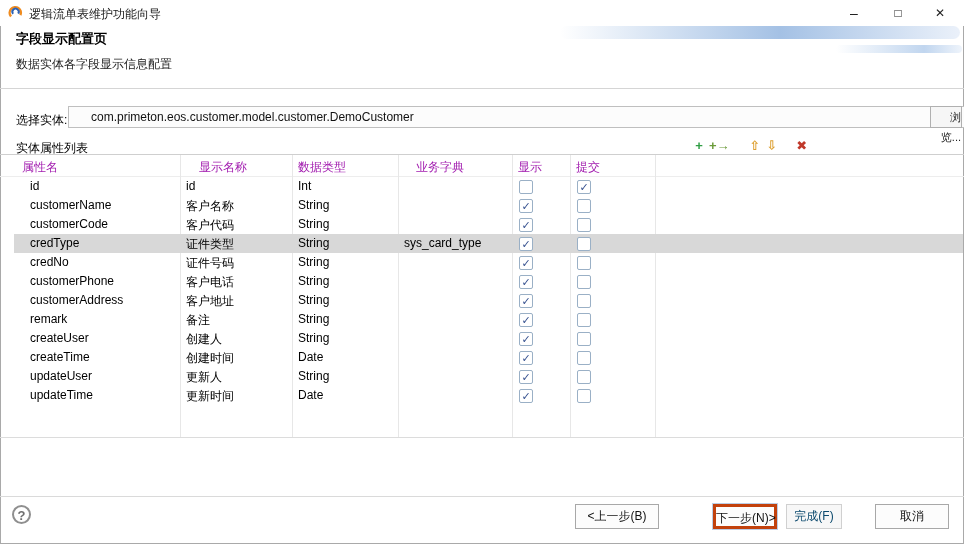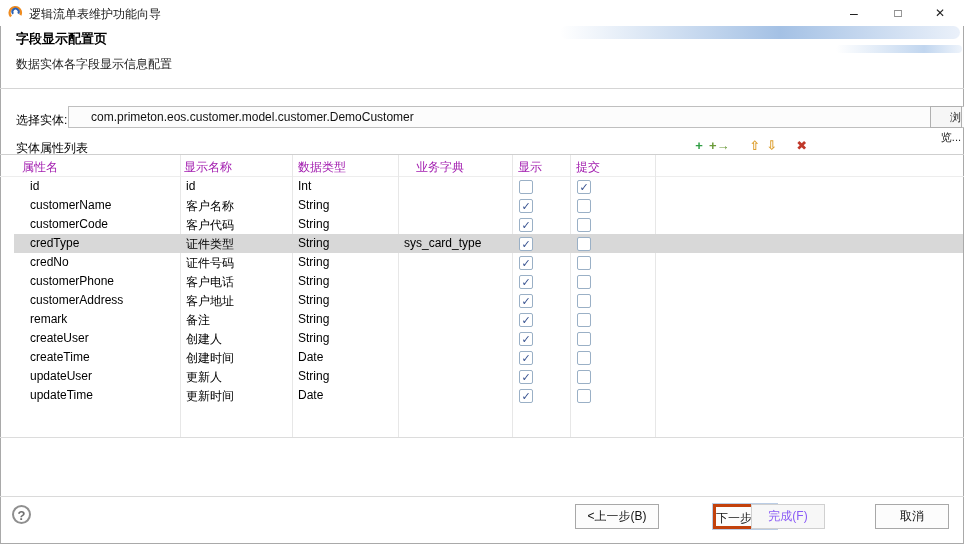--- a/index.html
+++ b/index.html
@@ -38,38 +38,38 @@
   .tb-icon:first-child{margin-left:0}
   .tb-icon:nth-child(3){margin-left:18px}
   .tb-icon:nth-child(5){margin-left:16px}
   
   .tbl-top{position:absolute;left:0;right:0;top:154px;height:1px;background:#cfcfcf}
   .thead-sep{position:absolute;left:0;right:0;top:176px;height:1px;background:#ededed}
   .tbl-bottom{position:absolute;left:0;right:0;top:437px;height:1px;background:#dcdcdc}
   .vline{position:absolute;top:155px;height:282px;width:1px;background:#e7e7e7}
   .vl1{left:180px}.vl2{left:292px}.vl3{left:398px}.vl4{left:512px}.vl5{left:570px}.vl6{left:655px}
   .th{position:absolute;top:159px;font-size:12px;color:#a21caf;white-space:nowrap}
-  .th-name{left:22px}.th-display{left:184px}.th-type{left:298px}.th-dict{left:416px}.th-show{left:518px}.th-submit{left:576px}
+  .th-name{left:22px}.th-display{left:199px}.th-type{left:298px}.th-dict{left:416px}.th-show{left:518px}.th-submit{left:576px}
   .table-rows{position:absolute;left:14px;right:1px;top:177px}
   .trow{position:relative;height:19px;font-size:12px;color:#000}
   .trow.selected{background:#d8d8d8}
   .cell{position:absolute;top:2px;white-space:nowrap}
   .c-name{left:16px}.c-display{left:172px}.c-type{left:284px}.c-dict{left:390px}
   .cb{position:absolute;top:3px;width:12px;height:12px;box-sizing:content-box;border:1px solid #9ab0c6;background:#fff;
     border-radius:2px;font-size:11px;line-height:12px;text-align:center;color:#35508f;cursor:default}
   .c-show{left:505px}.c-submit{left:563px}
   
   .footer-sep{position:absolute;left:0;right:0;top:496px;height:1px;background:#dadada}
   .help-btn{position:absolute;left:12px;top:505px;width:19px;height:19px;border:2px solid #8f8f8f;border-radius:50%;
     color:#6e6e6e;font-size:13px;font-weight:bold;text-align:center;line-height:18px;box-sizing:border-box;cursor:default}
   .btn{position:absolute;top:504px;height:25px;box-sizing:border-box;border:1px solid #a8a8a8;background:#fcfcfc;
     font-size:12px;text-align:center;line-height:22px;color:#111;cursor:default;white-space:nowrap}
   .btn-back{left:575px;width:84px}
   .btn-next{left:713px;width:64px;border:3px solid #c2410c;box-shadow:0 0 0 1px rgba(61,111,181,0.35)}
-  .btn-finish{left:751px;width:74px;color:#8b5cf6;border-color:#d0d0d0;background:#f7f7f7}
+  .btn-finish{left:786px;width:56px;color:#0c4a6e;border-color:#d0d0d0;background:#f7f7f7}
   .btn-cancel{left:875px;width:74px}
 </style>
 </head>
 <body>
 
 <div class="titlebar">
   <span class="app-icon">
     <svg viewBox="0 0 16 16" width="15" height="15">
       <path d="M3.2 12.2 A6 6 0 1 1 13.2 10.8" stroke="#ef8b1f" stroke-width="2.6" fill="none"></path>
       <path d="M5.4 9.4 A3.4 3.4 0 1 1 10.9 9.2" stroke="#2c62b5" stroke-width="2.1" fill="none"></path>

